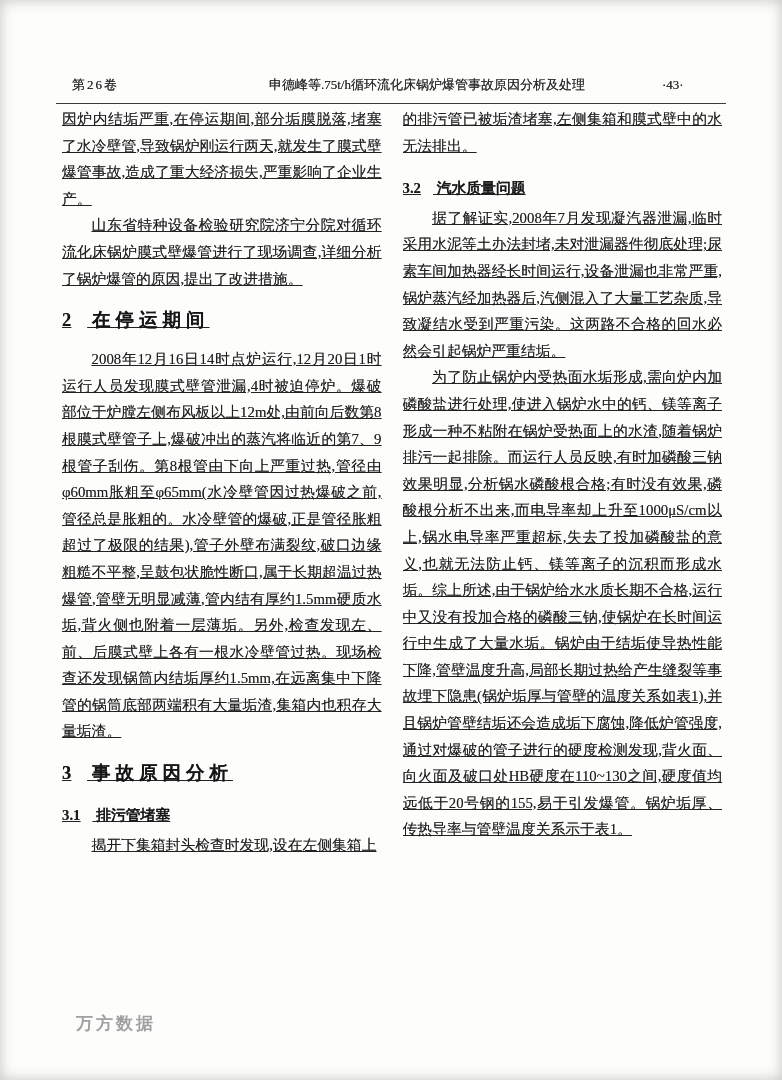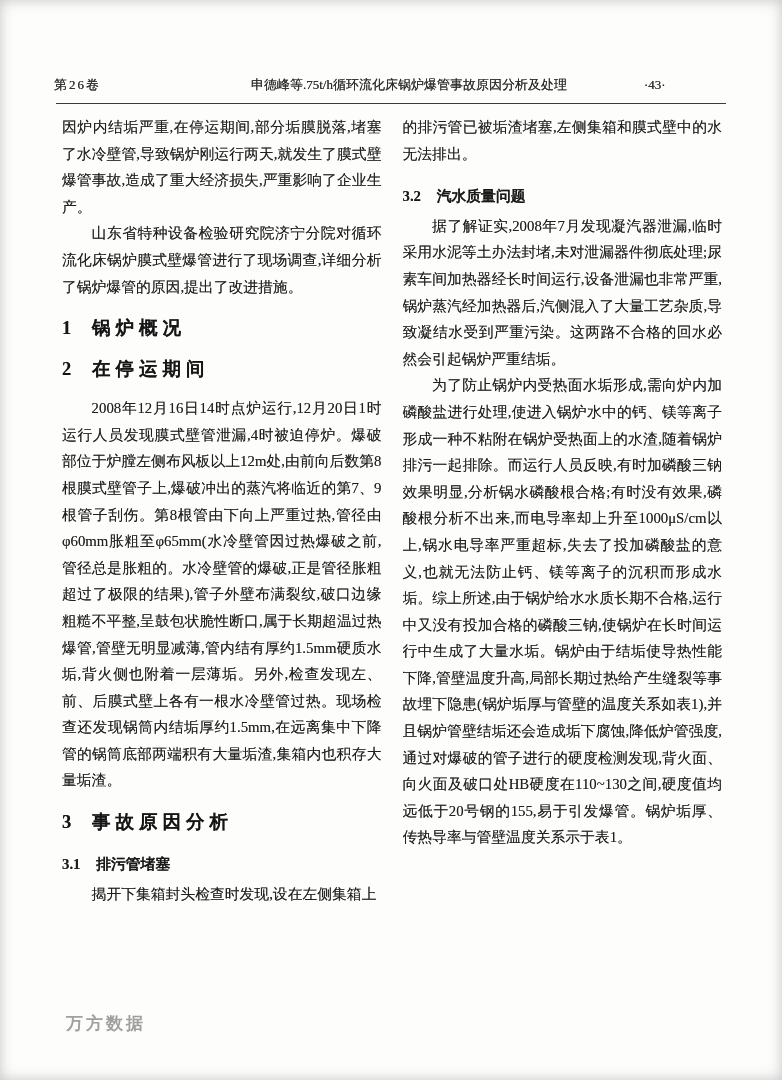--- a/index.html
+++ b/index.html
@@ -9,36 +9,36 @@
     width:782px; height:1080px;
     margin:0 auto;
     background:#fdfdfc;
     overflow:hidden;
     font-family:"Liberation Serif","DejaVu Serif",serif;
     color:#222;
     box-shadow: inset 0 0 14px rgba(90,90,90,.35);
   }
   
   .run-head {
-    position:absolute; top:76px; left:54px; width:660px;
+    position:absolute; top:76px; left:72px; width:660px;
     display:flex; align-items:baseline;
     font-size:13px; color:#2e2e2e;
     text-shadow:0 0 .4px #444;
   }
   .run-head .vol   { width:120px; text-align:left; letter-spacing:2px; }
   .run-head .title { flex:1; text-align:center; }
   .run-head .pn    { width:70px; }
   .head-rule {
     position:absolute; top:103px; left:56px; width:670px;
     border:none; border-top:1.7px solid #3b3b3b; margin:0;
   }
   
   .columns {
-    position:absolute; top:114px; left:62px; width:660px; height:938px;
-    display:flex; gap:21px;
+    position:absolute; top:106px; left:62px; width:660px; height:938px;
+    display:flex; gap:21px;text-decoration:underline;
   }
   .col {
     width:324px; height:100%;
     font-size:14.8px; line-height:26.6px;
     text-align:justify; text-justify:inter-ideograph;
     color:#1f1f1f;
     text-shadow:0 0 .5px rgba(20,20,20,.55);
     overflow:hidden;
   }
   .col p { margin:0; }
@@ -50,21 +50,21 @@
   }
   .sec-h .sec-num  { margin-right:16px; letter-spacing:0; }
   .sec-h .sec-title{ letter-spacing:5px; }
   .sub-h {
     font-size:14.8px; font-weight:bold; color:#1a1a1a;
     margin:16px 0 3px 0; line-height:26.6px;
   }
   .sub-h .sub-num { margin-right:12px; }
   
   .watermark {
-    position:absolute; left:66px; top:1012px;
+    position:absolute; left:76px; top:1012px;
     font-size:17px; color:#a0a0a0; letter-spacing:3px;
     font-weight:bold;
     text-shadow:none;
   }
 </style>
 </head>
 <body>
 
 <div class="page">
 
@@ -74,24 +74,20 @@
     <span class="pn">·43·</span>
   </div>
   <hr class="head-rule">
 
   <div class="columns">
 
     <div class="col">
       <p>因炉内结垢严重,在停运期间,部分垢膜脱落,堵塞了水冷壁管,导致锅炉刚运行两天,就发生了膜式壁爆管事故,造成了重大经济损失,严重影响了企业生产。</p>
       <p class="ind">山东省特种设备检验研究院济宁分院对循环流化床锅炉膜式壁爆管进行了现场调查,详细分析了锅炉爆管的原因,提出了改进措施。</p>
 
-      <div class="sec-h">
-        <span class="sec-num">1</span>
-        <span class="sec-title">锅炉概况</span>
-      </div>
 
       <div class="sec-h">
         <span class="sec-num">2</span>
         <span class="sec-title">在停运期间</span>
       </div>
       <p class="ind">2008年12月16日14时点炉运行,12月20日1时运行人员发现膜式壁管泄漏,4时被迫停炉。爆破部位于炉膛左侧布风板以上12m处,由前向后数第8根膜式壁管子上,爆破冲出的蒸汽将临近的第7、9根管子刮伤。第8根管由下向上严重过热,管径由φ60mm胀粗至φ65mm(水冷壁管因过热爆破之前,管径总是胀粗的。水冷壁管的爆破,正是管径胀粗超过了极限的结果),管子外壁布满裂纹,破口边缘粗糙不平整,呈鼓包状脆性断口,属于长期超温过热爆管,管壁无明显减薄,管内结有厚约1.5mm硬质水垢,背火侧也附着一层薄垢。另外,检查发现左、前、后膜式壁上各有一根水冷壁管过热。现场检查还发现锅筒内结垢厚约1.5mm,在远离集中下降管的锅筒底部两端积有大量垢渣,集箱内也积存大量垢渣。</p>
 
       <div class="sec-h">
         <span class="sec-num">3</span>
         <span class="sec-title">事故原因分析</span>

